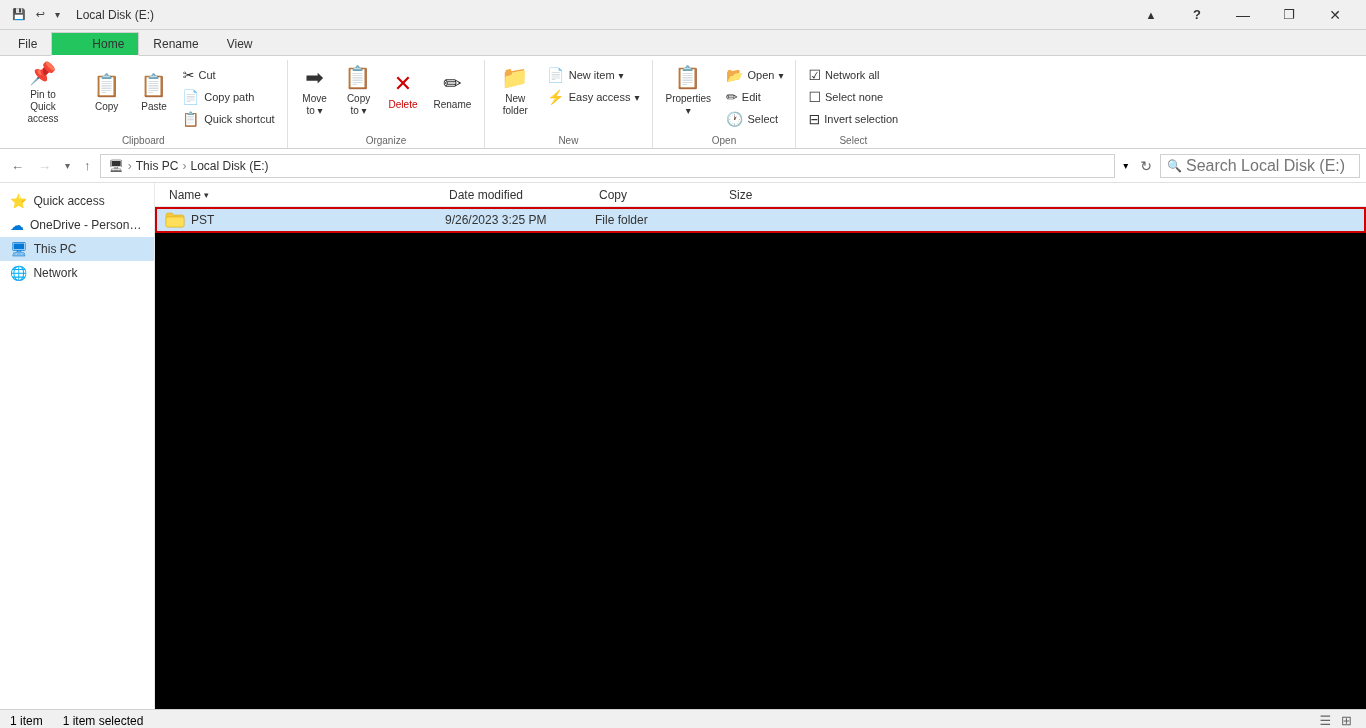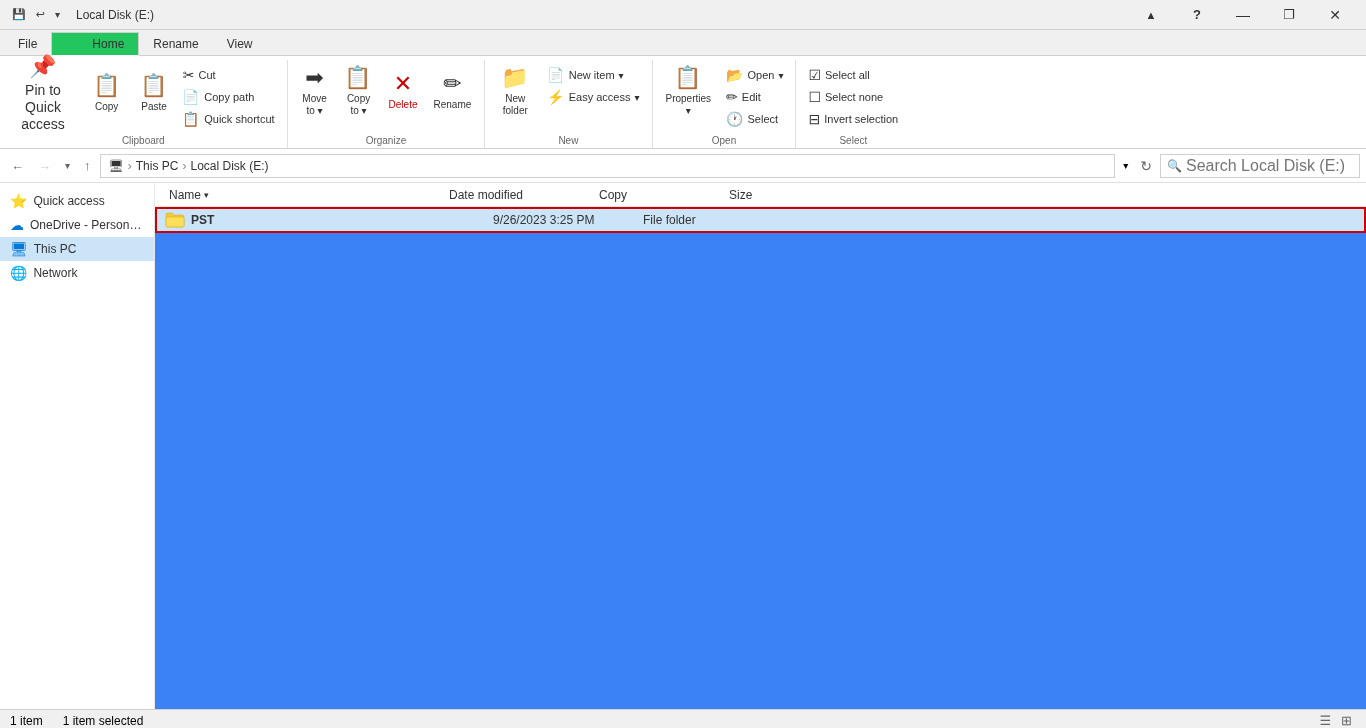--- a/index.html
+++ b/index.html
@@ -201,21 +201,21 @@
       gap: 6px;
       white-space: nowrap;
       overflow: hidden;
     }
     .sidebar-item.selected { background: #cce4f7; }
     .sidebar-icon { font-size: 14px; flex-shrink: 0; }
 
     
     .file-list {
       flex: 1;
-      background: #3b82f6;
+      background: #000000;
       overflow: auto;
       padding: 0;
     }
     .file-list-header {
       display: flex;
       padding: 0 10px;
       border-bottom: 1px solid #e8e8e8;
       height: 24px;
       align-items: center;
       background: white;
@@ -242,21 +242,21 @@
       align-items: center;
       height: 26px;
       cursor: pointer;
     }
     .file-row.selected {
       background: #cce4f7;
       outline: 2px solid #cc0000;
       outline-offset: -2px;
     }
     .file-cell { font-size: 12px; color: #333; display: flex; align-items: center; gap: 6px; }
-    .file-cell.name { width: 328px; font-weight: bold; }
+    .file-cell.name { width: 280px; }
     .file-cell.date { width: 150px; }
     .file-cell.type { width: 130px; }
     .file-cell.size { width: 80px; }
 
     
     .status-bar {
       height: 22px;
       background: #f0f0f0;
       border-top: 1px solid #d0d0d0;
       display: flex;
@@ -306,21 +306,21 @@
 </div>
 
 <div class="ribbon" style="position:relative; min-height:90px;">
 
   <div class="ribbon-group">
     <div class="ribbon-group-items">
 
       <div style="display:flex;flex-direction:column;align-items:center;justify-content:center;padding:2px 4px;">
         <button class="ribbon-btn" style="flex-direction:column;min-width:48px;height:62px;">
           <span class="btn-icon">📌</span>
-          <span class="btn-label" style="font-size:14px;text-align:center;line-height:1.2;max-width:52px;word-break:break-word;">Pin to Quick access</span>
+          <span class="btn-label" style="font-size:10px;text-align:center;line-height:1.2;max-width:52px;word-break:break-word;">Pin to Quick access</span>
         </button>
       </div>
 
       <div style="display:flex;flex-direction:column;align-items:center;justify-content:center;padding:2px 4px;">
         <button class="ribbon-btn" style="flex-direction:column;min-width:40px;height:62px;">
           <span class="btn-icon">📋</span>
           <span class="btn-label">Copy</span>
         </button>
       </div>
 
@@ -416,21 +416,21 @@
       </div>
     </div>
     <div class="ribbon-group-label">Open</div>
   </div>
 
   <div class="ribbon-group" style="border-right:none;">
     <div class="ribbon-group-items">
       <div class="ribbon-col" style="justify-content:flex-start;padding-top:4px;">
         <button class="ribbon-btn-small">
           <span class="btn-icon-sm">☑</span>
-          <span>Select all</span>
+          <span>Network all</span>
         </button>
         <button class="ribbon-btn-small">
           <span class="btn-icon-sm">☐</span>
           <span>Select none</span>
         </button>
         <button class="ribbon-btn-small">
           <span class="btn-icon-sm">⊟</span>
           <span>Invert selection</span>
         </button>
       </div>

